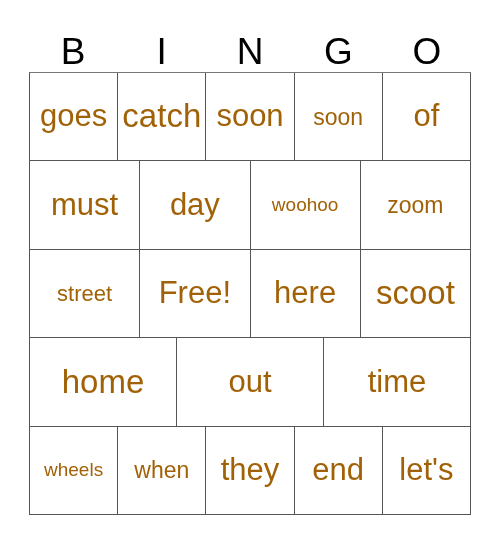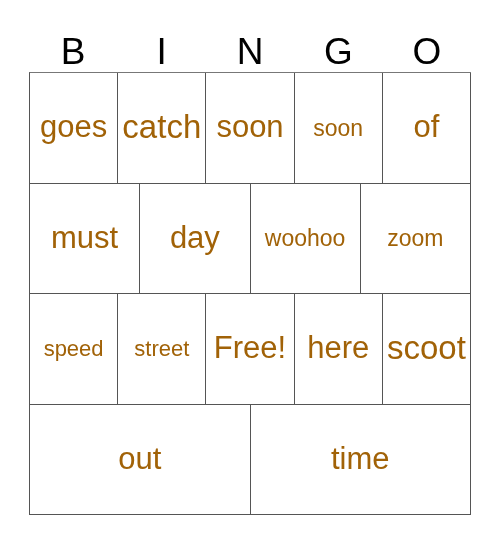--- a/index.html
+++ b/index.html
@@ -80,21 +80,21 @@
     line-height: 1.05;
     white-space: nowrap;
     color: #a16207;
   }
 
   
   .sz-xl  { font-size: 31px; }
   .sz-lg  { font-size: 23px; }
   .sz-md  { font-size: 33px; }
   .sz-sm  { font-size: 22px; }
-  .sz-xs  { font-size: 23px; }
+  .sz-xs  { font-size: 19px; }
 </style>
 </head>
 <body>
 
 <div id="bingo-card">
 
   <div id="header-row">
     <div class="header-cell">B</div>
     <div class="header-cell">I</div>
     <div class="header-cell">N</div>
@@ -132,40 +132,57 @@
       <div class="grid-cell">
           <span class="cell-text sz-xs">woohoo</span>
         </div>
       <div class="grid-cell">
           <span class="cell-text sz-lg">zoom</span>
         </div>
     </div>
 
     <div class="grid-row">
       <div class="grid-cell">
-          <span class="cell-text sz-sm">speed</span>
-        </div>
-      <div class="grid-cell">
           <span class="cell-text sz-sm">street</span>
         </div>
       <div class="grid-cell">
           <span class="cell-text sz-xl">Free!</span>
         </div>
       <div class="grid-cell">
           <span class="cell-text sz-xl">here</span>
         </div>
       <div class="grid-cell">
           <span class="cell-text sz-md">scoot</span>
         </div>
     </div>
 
     <div class="grid-row">
       <div class="grid-cell">
+          <span class="cell-text sz-md">home</span>
+        </div>
+      <div class="grid-cell">
           <span class="cell-text sz-xl">out</span>
         </div>
       <div class="grid-cell">
           <span class="cell-text sz-xl">time</span>
         </div>
     </div>
 
+    <div class="grid-row">
+      <div class="grid-cell">
+          <span class="cell-text sz-xs">wheels</span>
+        </div>
+      <div class="grid-cell">
+          <span class="cell-text sz-lg">when</span>
+        </div>
+      <div class="grid-cell">
+          <span class="cell-text sz-xl">they</span>
+        </div>
+      <div class="grid-cell">
+          <span class="cell-text sz-xl">end</span>
+        </div>
+      <div class="grid-cell">
+          <span class="cell-text sz-xl">let's</span>
+        </div>
+    </div>
 
   </div>
 </div>
 
 </body></html>

